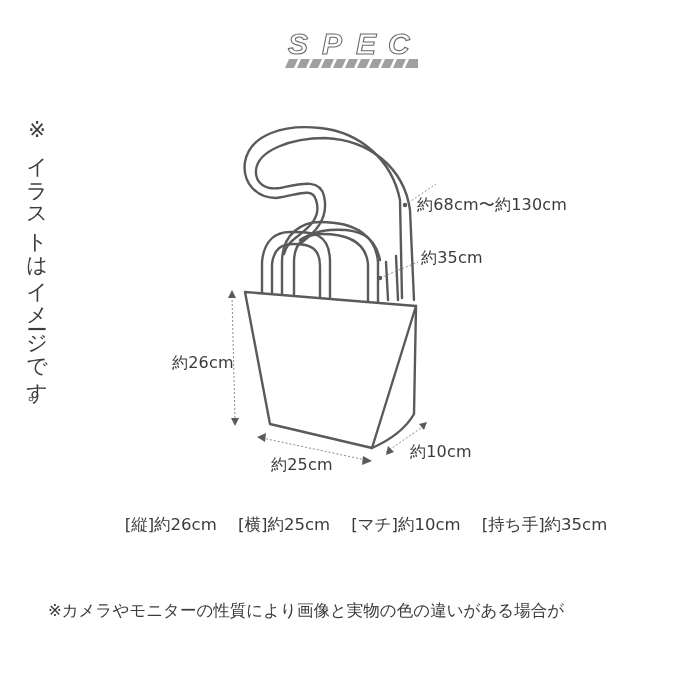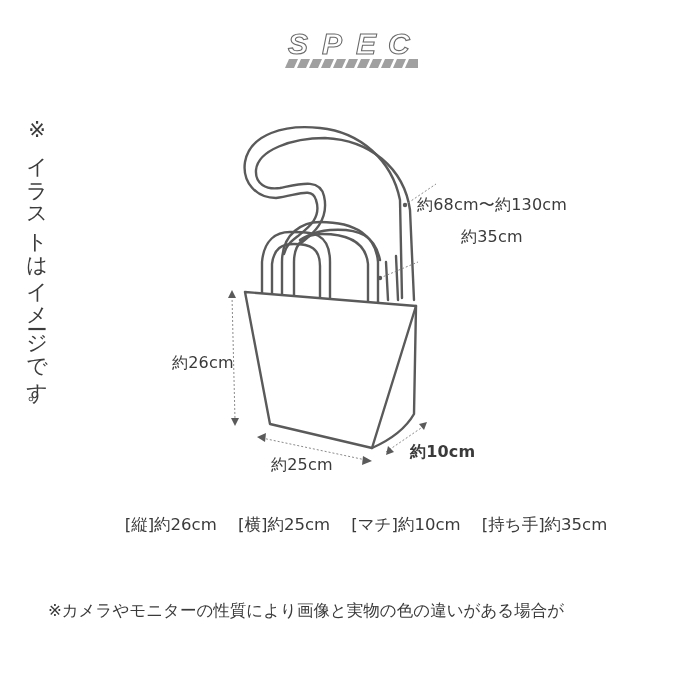--- a/index.html
+++ b/index.html
@@ -87,24 +87,24 @@
     <polygon points="232,290 228,298 236,298"></polygon>
     <polygon points="235,426 231,418 239,418"></polygon>
     <polygon points="257,437 266,433 265,442"></polygon>
     <polygon points="372,461 363,456 362,465"></polygon>
     <polygon points="386,455 388,446 394,452"></polygon>
     <polygon points="427,422 419,424 424,430"></polygon>
   </g>
 </svg>
 
 <div class="dim-label" style="left:417px; top:163px;margin-top:32px;">約68cm〜約130cm</div>
-<div class="dim-label" style="left:421px; top:227px;margin-left:40px;">約35cm</div>
+<div class="dim-label" style="left:421px; top:248px;">約35cm</div>
 <div class="dim-label" style="left:172px; top:353px;">約26cm</div>
 <div class="dim-label" style="left:271px; top:455px;">約25cm</div>
-<div class="dim-label" style="left:410px; top:442px;font-weight:bold;">約10cm</div>
+<div class="dim-label" style="left:410px; top:442px;">約10cm</div>
 
 <div class="spec-lines">
   <div class="row1">
     <span>[縦]約26cm</span>
     <span>[横]約25cm</span>
     <span>[マチ]約10cm</span>
     <span>[持ち手]約35cm</span>
   </div>
 </div>
 

